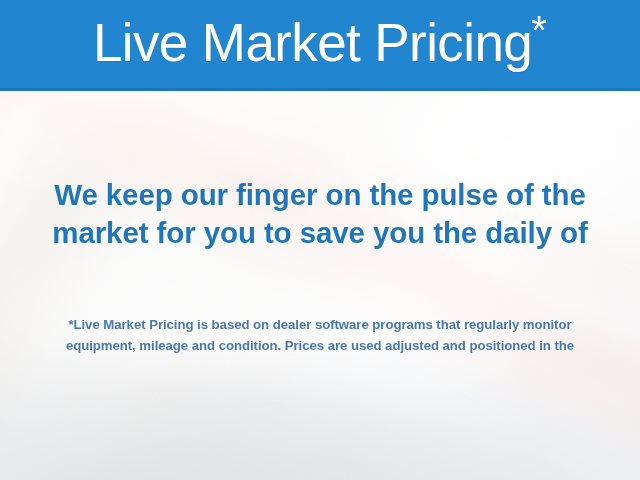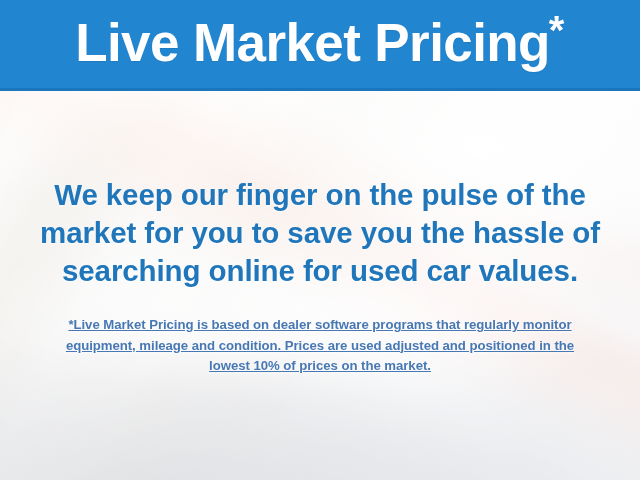--- a/index.html
+++ b/index.html
@@ -135,21 +135,21 @@
     border-bottom: 3px solid #1a77bd;
     box-sizing: border-box;
     z-index: 3;
     display: flex;
     align-items: center;
     justify-content: center;
   }
   #banner-title {
     color: #ffffff;
     font-size: 53px;
-    font-weight: bold;
+    font-weight: normal;
     letter-spacing: -0.6px;
     line-height: 1;
     white-space: nowrap;
     position: relative;
     top: -2px;
     text-shadow: 0 1px 1px rgba(0,0,0,0.07);
   }
   #banner-title-asterisk {
     font-size: 40px;
     vertical-align: super;
@@ -183,21 +183,20 @@
     top: 315px;
     width: 640px;
     z-index: 2;
     text-align: center;
     color: #4878b4;
     font-size: 13.2px;
     font-weight: bold;
     line-height: 20.5px;
     letter-spacing: -0.05px;
     text-shadow: 0 1px 2px rgba(255,255,255,0.9);
-    text-decoration: underline;
   }
   #disclaimer .fp-line { display: block; white-space: nowrap; }
 </style>
 </head>
 <body>
 
 <div id="promo-card">
 
   <div id="backdrop">
     <div class="bg-layer bg-a"></div>
@@ -209,23 +208,21 @@
     <div class="bg-layer bg-g"></div>
     <div class="bg-veil"></div>
   </div>
 
   <div id="title-banner">
     <div id="banner-title"><span>Live Market Pricing</span><span id="banner-title-asterisk">*</span></div>
   </div>
 
   <div id="headline">
     <span class="hl-line">We keep our finger on the pulse of the</span>
-    <span class="hl-line">market for you to save you the hassle of</span>
-    <span class="hl-line">searching online for used car values.</span>
+    <span class="hl-line">market for you to save you the daily of</span>
   </div>
 
   <div id="disclaimer">
     <span class="fp-line">*Live Market Pricing is based on dealer software programs that regularly monitor</span>
     <span class="fp-line">equipment, mileage and condition. Prices are used adjusted and positioned in the</span>
-    <span class="fp-line">lowest 10% of prices on the market.</span>
   </div>
 
 </div>
 
 </body></html>

